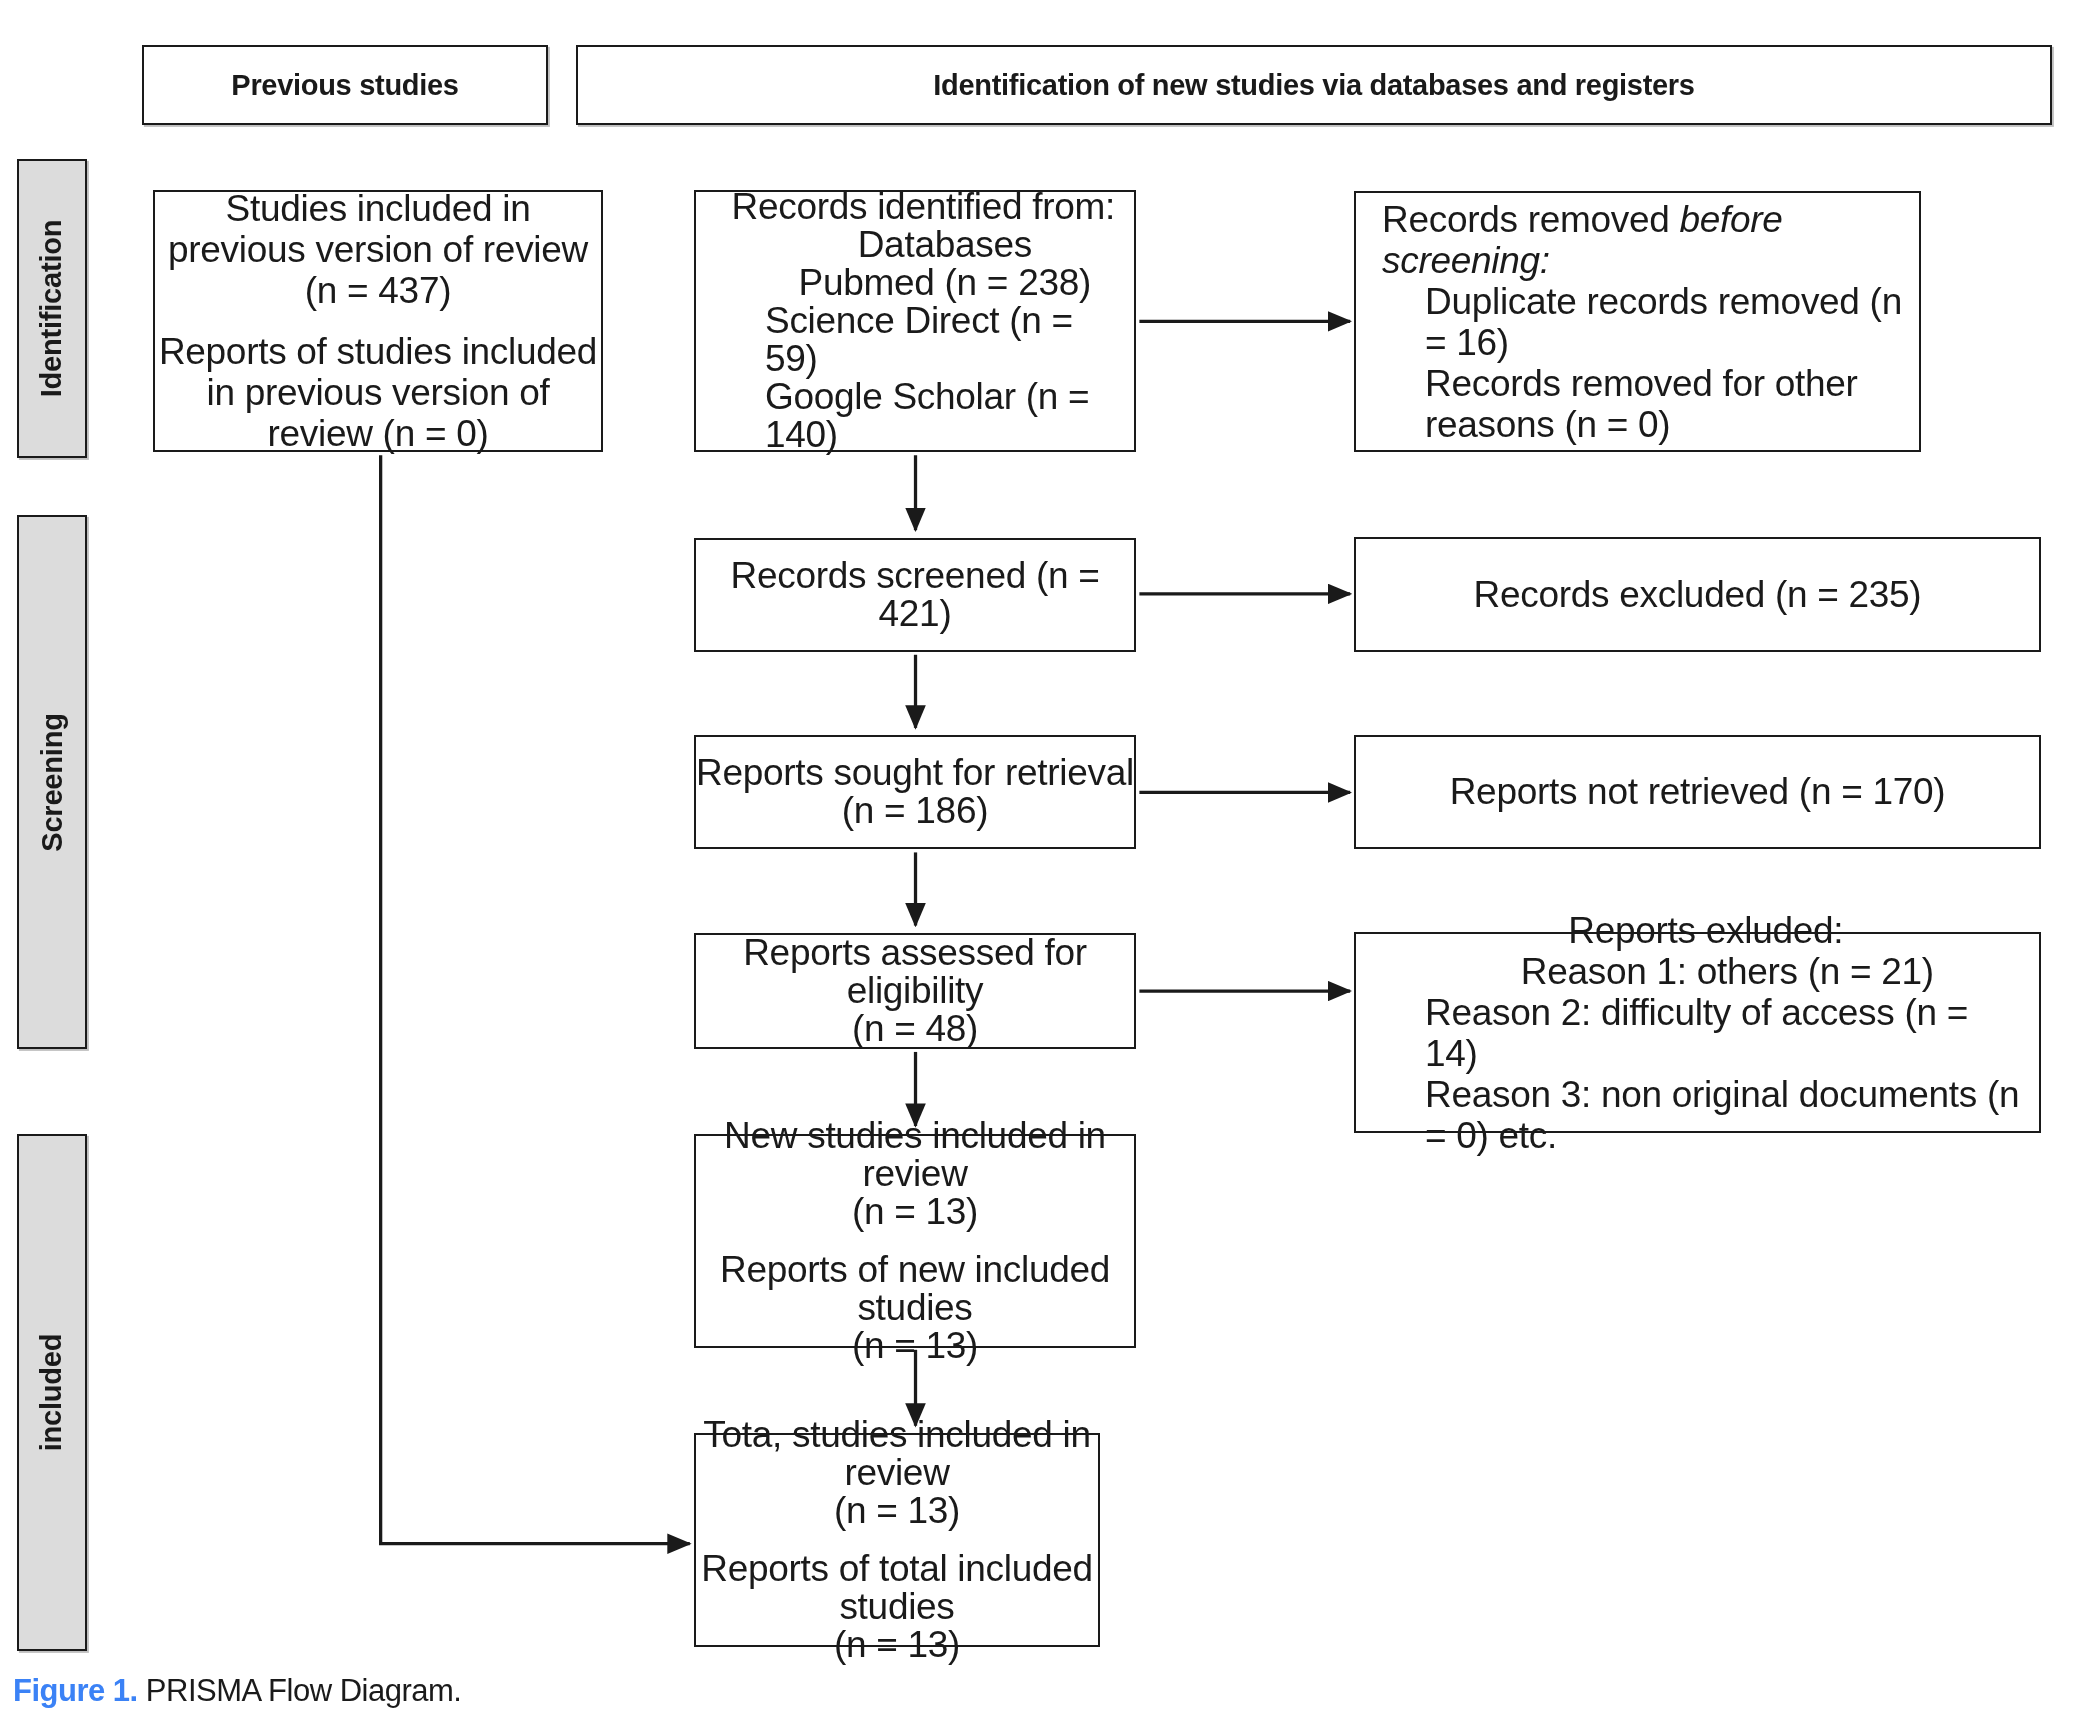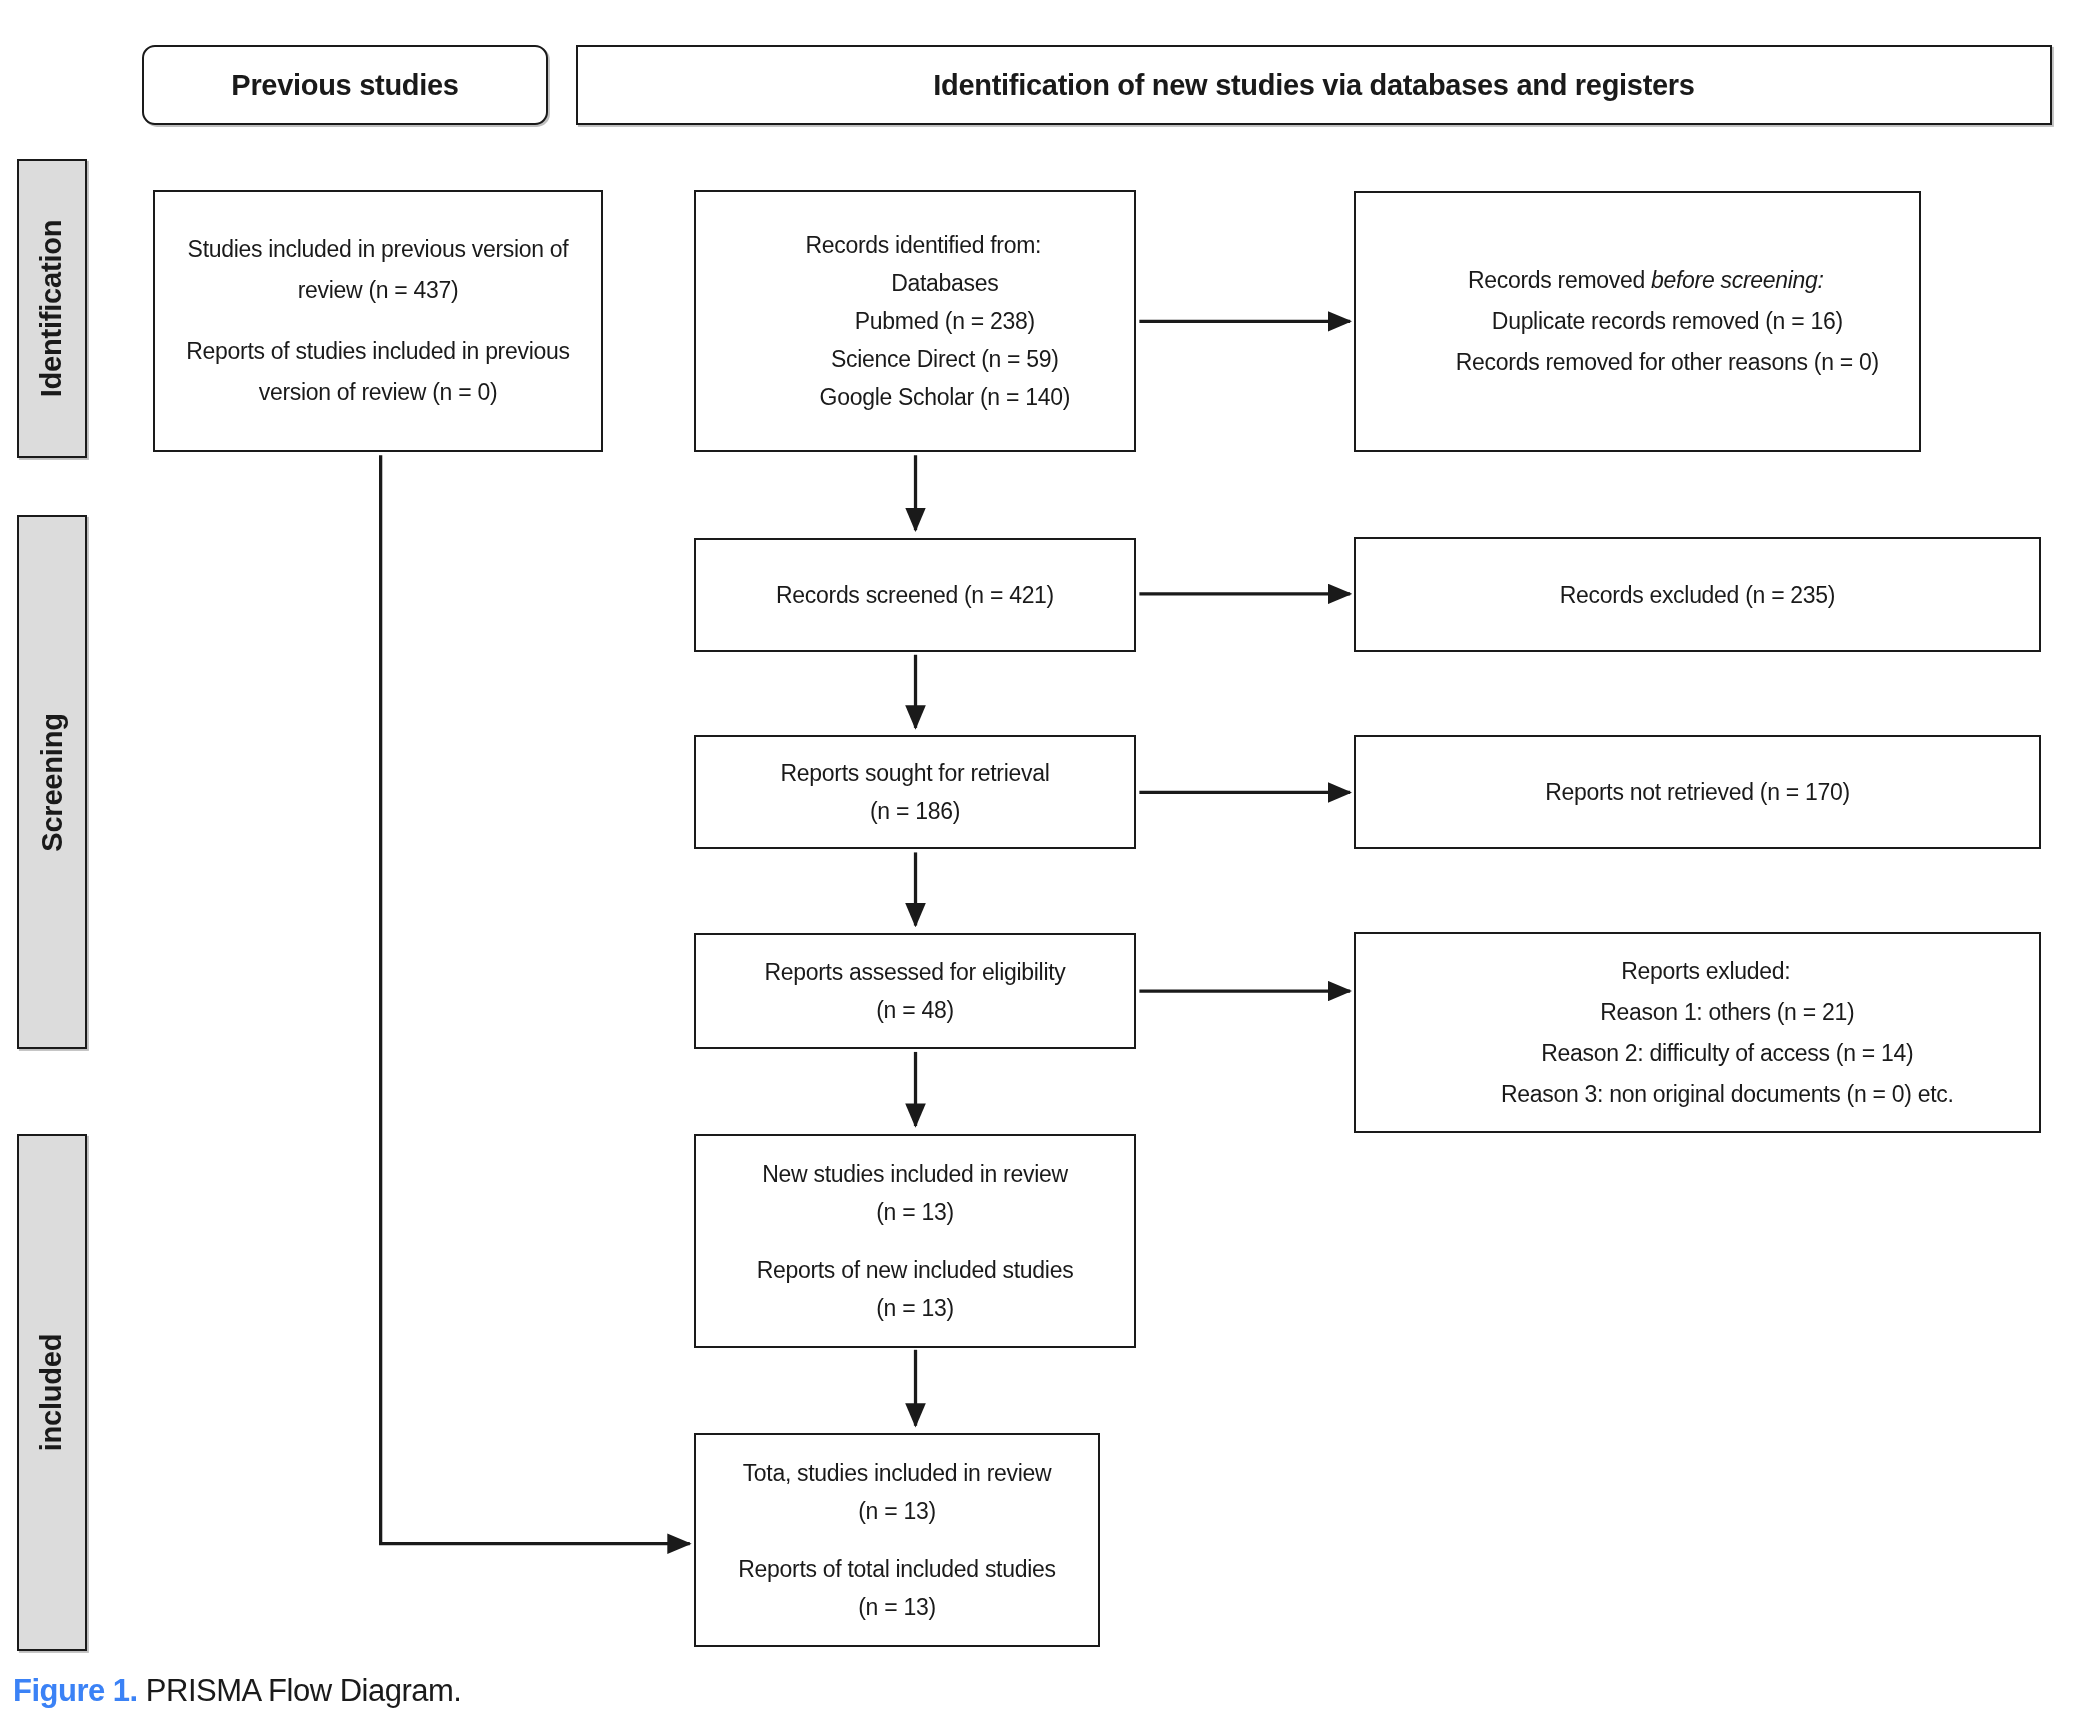--- a/index.html
+++ b/index.html
@@ -14,21 +14,21 @@
   }
   .arrows { position: absolute; left: 0; top: 0; width: 2098px; height: 1732px; }
   .box {
     position: absolute;
     background: #ffffff;
     border: 2.8px solid #1a1a1a;
     box-sizing: border-box;
     display: flex;
     flex-direction: column;
     justify-content: center;
-    font-size: 23px;
+    font-size: 37px;
     line-height: 38px;
   }
   .center { text-align: center; align-items: center; }
   .leftalign { text-align: left; padding-left: 26px; padding-right: 9.4px; align-items: center; }
   .indent { padding-left: 43px; }
   .hdr {
     font-weight: 700;
     font-size: 29px;
     box-shadow: 1.9px 1.9px 0 rgba(0,0,0,0.25);
   }
@@ -78,21 +78,21 @@
       <path d="M 977 699 V 777" marker-end="url(#ah)"></path>
       <path d="M 1216 846 H 1441" marker-end="url(#ah)"></path>
       <path d="M 977 910 V 988" marker-end="url(#ah)"></path>
       <path d="M 1216 1058 H 1441" marker-end="url(#ah)"></path>
       <path d="M 977 1123 V 1202" marker-end="url(#ah)"></path>
       <path d="M 977 1441 V 1522" marker-end="url(#ah)"></path>
       <path d="M 406 486 L 406 1648 L 736 1648" marker-end="url(#ah)"></path>
     </g>
   </svg>
 
-  <div class="box hdr center" style="left:142px; top:45px; width:406px; height:80px;border-radius:13px;">
+  <div class="box hdr center" style="left:142px; top:45px; width:406px; height:80px;">
     <span>Previous studies</span>
   </div>
   <div class="box hdr center" style="left:576px; top:45px; width:1476px; height:80px;">
     <span>Identification of new studies via databases and registers</span>
   </div>
 
   <div class="stage" style="left:17px; top:159px; width:70px; height:299px;">
     <span>Identification</span>
   </div>
   <div class="stage" style="left:17px; top:515px; width:70px; height:534px;">

